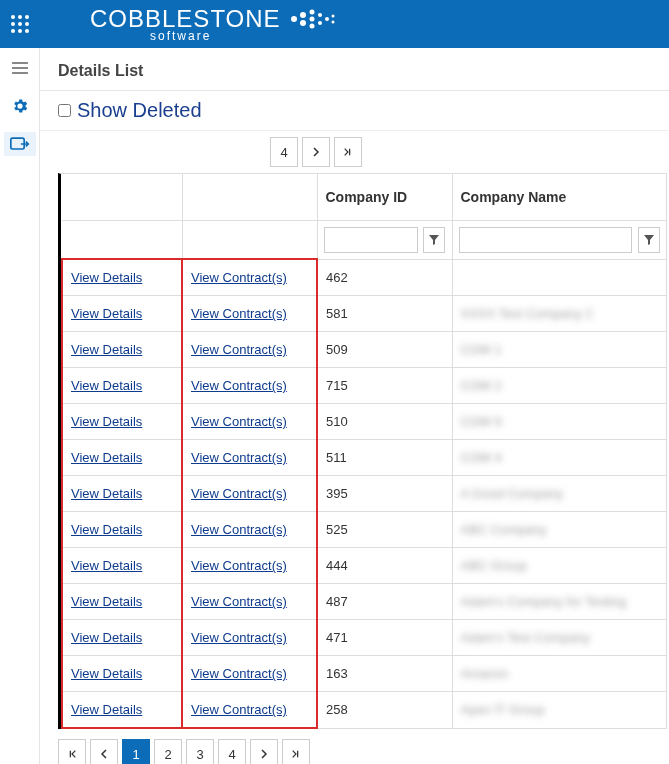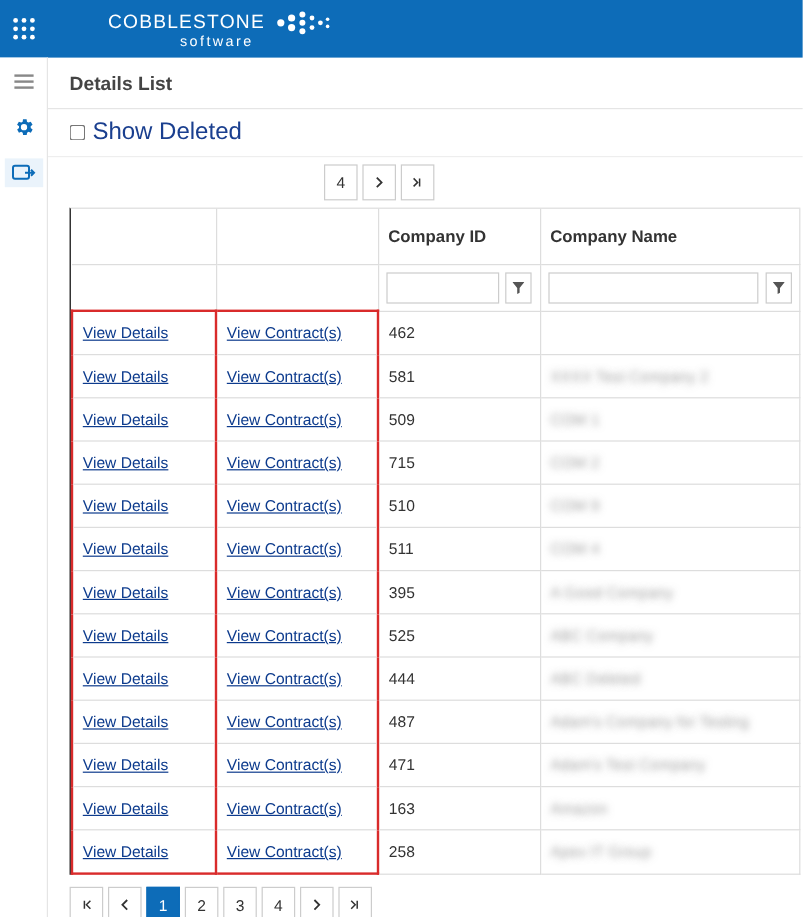--- a/index.html
+++ b/index.html
@@ -1,40 +1,40 @@
 <!DOCTYPE html>
 <html><head>
 <meta charset="utf-8">
 <style>
 * { box-sizing: border-box; margin: 0; padding: 0; }
 body { font-family: Arial, sans-serif; font-size: 13px; color: #333; background: #fff; width: 669px; }
 .topbar { background: #0d6cb8; height: 48px; display: flex; align-items: center; }
 .apps-grid { width: 40px; display: flex; justify-content: center; align-items: center; }
 .apps-icon { display: grid; grid-template-columns: repeat(3, 4px); grid-gap: 3px; }
 .apps-icon span { width: 4px; height: 4px; background: #fff; border-radius: 50%; }
-.logo { color: #fff; font-size: 16px; font-weight: 300; letter-spacing: 1px; margin-left: 50px; display: flex; align-items: center; gap: 8px;}
+.logo { color: #fff; font-size: 24px; font-weight: 300; letter-spacing: 1px; margin-left: 50px; display: flex; align-items: center; gap: 8px;}
 .logo-sub { font-size: 12px; font-weight: 300; display: block; margin-left: 110px; margin-top: -4px; color: #fff; letter-spacing: 2px;}
 .body-wrap { display: flex; }
 .sidebar { width: 40px; background: #fff; border-right: 1px solid #e5e5e5; padding-top: 8px; display: flex; flex-direction: column; align-items: center; gap: 14px;}
 .sidebar-item { width: 32px; height: 24px; display: flex; align-items: center; justify-content: center; cursor: pointer; }
 .main { flex: 1; padding: 0; position: relative; }
 .page-title { font-size: 16px; font-weight: bold; color: #444; padding: 14px 18px 10px 18px; border-bottom: 1px solid #e5e5e5;}
 .toolbar { padding: 8px 18px; border-bottom: 1px solid #eee; }
 .show-deleted { display: flex; align-items: center; gap: 6px; }
 .show-deleted input { width: 13px; height: 13px; }
 .show-deleted label { color: #1a3f8f; font-size: 20px; }
 .export-popup { position: absolute; left: 10px; top: 122px; background: #fff; box-shadow: 0 2px 10px rgba(0,0,0,0.15); width: 210px; z-index: 10;}
 .export-popup-header { background: #e0e0e0; padding: 12px 14px; font-size: 15px; font-weight: bold; color: #444;}
 .export-popup-item { padding: 14px 14px; font-size: 14px; color: #555; border: 2px solid #d92b2b; margin: 6px 6px 8px 6px;}
 .pager-top { display: flex; gap: 4px; padding: 6px 0 6px 230px; }
 .pager { display: flex; gap: 4px; padding: 10px 18px; }
 .pager-btn { border: 1px solid #ccc; background: #fff; width: 28px; height: 30px; display: flex; align-items: center; justify-content: center; cursor: pointer; font-size: 13px; color: #333;}
 .pager-btn.active { background: #0d6cb8; color: #fff; border-color: #0d6cb8;}
 .pager-btn svg { width: 10px; height: 10px; }
-.grid { border-top: 1px solid #ddd; border-left: 1px solid #000000; margin: 0 2px 0 18px;}
+.grid { border-top: 1px solid #ddd; border-left: 3px solid #000000; margin: 0 2px 0 18px;}
 .grid table { border-collapse: collapse; width: 100%; table-layout: fixed;}
 .grid th, .grid td { border-right: 1px solid #ddd; border-bottom: 1px solid #ddd; padding: 10px 8px; text-align: left; font-size: 13px; overflow: hidden; white-space: nowrap;}
 .grid th { background: #fff; color: #333; font-weight: bold; font-size: 14px; height: 46px;}
 .filter-row td { padding: 6px 6px;}
 .filter-row input { width: calc(100% - 28px); height: 26px; border: 1px solid #ccc; padding: 0 4px; vertical-align: middle;}
 .filter-btn { display: inline-flex; width: 22px; height: 26px; border: 1px solid #ccc; align-items: center; justify-content: center; vertical-align: middle; margin-left: 2px; cursor: pointer;}
 .link { color: #0d3b8d; text-decoration: underline; cursor: pointer;}
 .col-details { width: 120px; }
 .col-contracts { width: 135px; }
 .col-id { width: 135px; }
@@ -210,21 +210,21 @@
             <tr>
               <td style="border-left:2px solid #d92b2b;border-right:2px solid #d92b2b;"><span class="link">View Details</span></td>
               <td style="border-left:2px solid #d92b2b;border-right:2px solid #d92b2b;"><span class="link">View Contract(s)</span></td>
               <td>525</td>
               <td><span class="blur">ABC Company</span></td>
             </tr>
             <tr>
               <td style="border-left:2px solid #d92b2b;border-right:2px solid #d92b2b;"><span class="link">View Details</span></td>
               <td style="border-left:2px solid #d92b2b;border-right:2px solid #d92b2b;"><span class="link">View Contract(s)</span></td>
               <td>444</td>
-              <td><span class="blur">ABC Deleted</span></td>
+              <td><span class="blur">ABC Group</span></td>
             </tr>
             <tr>
               <td style="border-left:2px solid #d92b2b;border-right:2px solid #d92b2b;"><span class="link">View Details</span></td>
               <td style="border-left:2px solid #d92b2b;border-right:2px solid #d92b2b;"><span class="link">View Contract(s)</span></td>
               <td>487</td>
               <td><span class="blur">Adam's Company for Testing</span></td>
             </tr>
             <tr>
               <td style="border-left:2px solid #d92b2b;border-right:2px solid #d92b2b;"><span class="link">View Details</span></td>
               <td style="border-left:2px solid #d92b2b;border-right:2px solid #d92b2b;"><span class="link">View Contract(s)</span></td>

